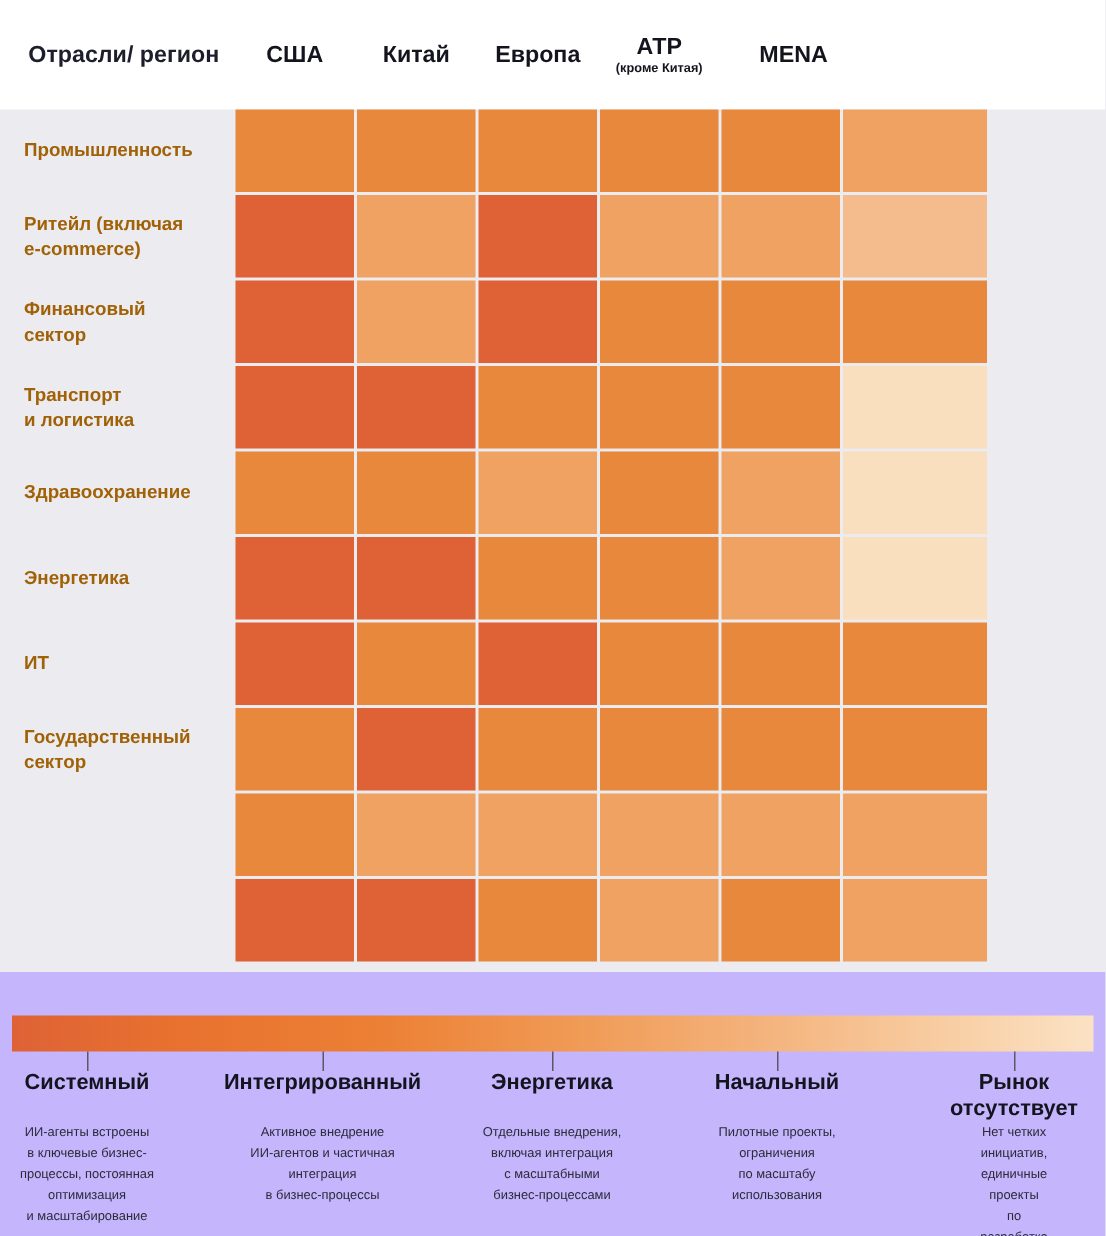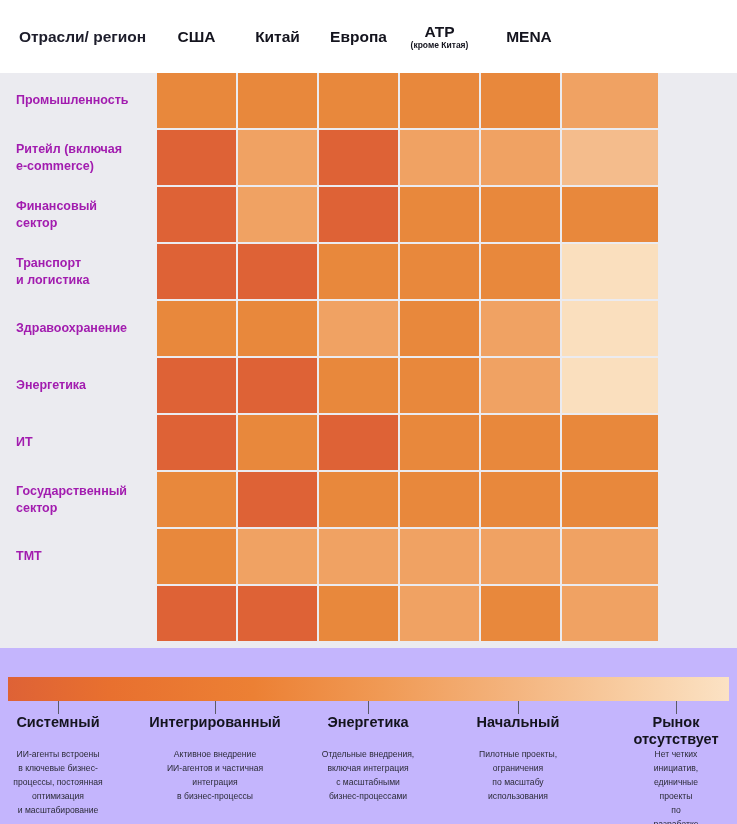--- a/index.html
+++ b/index.html
@@ -47,21 +47,21 @@
     display: flex;
   }
   .row-labels {
     width: 157px;
     display: flex; flex-direction: column;
   }
   .row-label {
     height: 55px; margin-bottom: 2px;
     display: flex; align-items: center;
     padding-left: 16px; padding-right: 6px;
-    font-size: 12.5px; font-weight: bold; color: #a21caf;
+    font-size: 12.5px; font-weight: bold; color: #a16207;
     line-height: 1.3;
   }
   .matrix { flex: 1; display: flex; flex-direction: column; }
   .m-row { display: flex; height: 55px; margin-bottom: 2px; }
   .m-cell { width: 79px; margin-right: 2px; height: 55px; }
   .m-cell:last-child { margin-right: 0; width: 96px; }
 
   
   .legend {
     position: absolute; left: 0; top: 648px; width: 737px; height: 176px;
@@ -122,21 +122,20 @@
 e-commerce)</div>
         <div class="row-label" style="white-space: pre-line;">Финансовый
 сектор</div>
         <div class="row-label" style="white-space: pre-line;">Транспорт
 и логистика</div>
         <div class="row-label" style="white-space: pre-line;">Здравоохранение</div>
         <div class="row-label" style="white-space: pre-line;">Энергетика</div>
         <div class="row-label" style="white-space: pre-line;">ИТ</div>
         <div class="row-label" style="white-space: pre-line;">Государственный
 сектор</div>
-        <div class="row-label" style="white-space: pre-line;">ТМТ</div>
       </div>
     <div class="matrix">
         <div class="m-row">
           <div class="m-cell" style="background: rgb(232, 136, 60);"></div>
           <div class="m-cell" style="background: rgb(232, 136, 60);"></div>
           <div class="m-cell" style="background: rgb(232, 136, 60);"></div>
           <div class="m-cell" style="background: rgb(232, 136, 60);"></div>
           <div class="m-cell" style="background: rgb(232, 136, 60);"></div>
           <div class="m-cell" style="background: rgb(240, 162, 99);"></div>
         </div>

